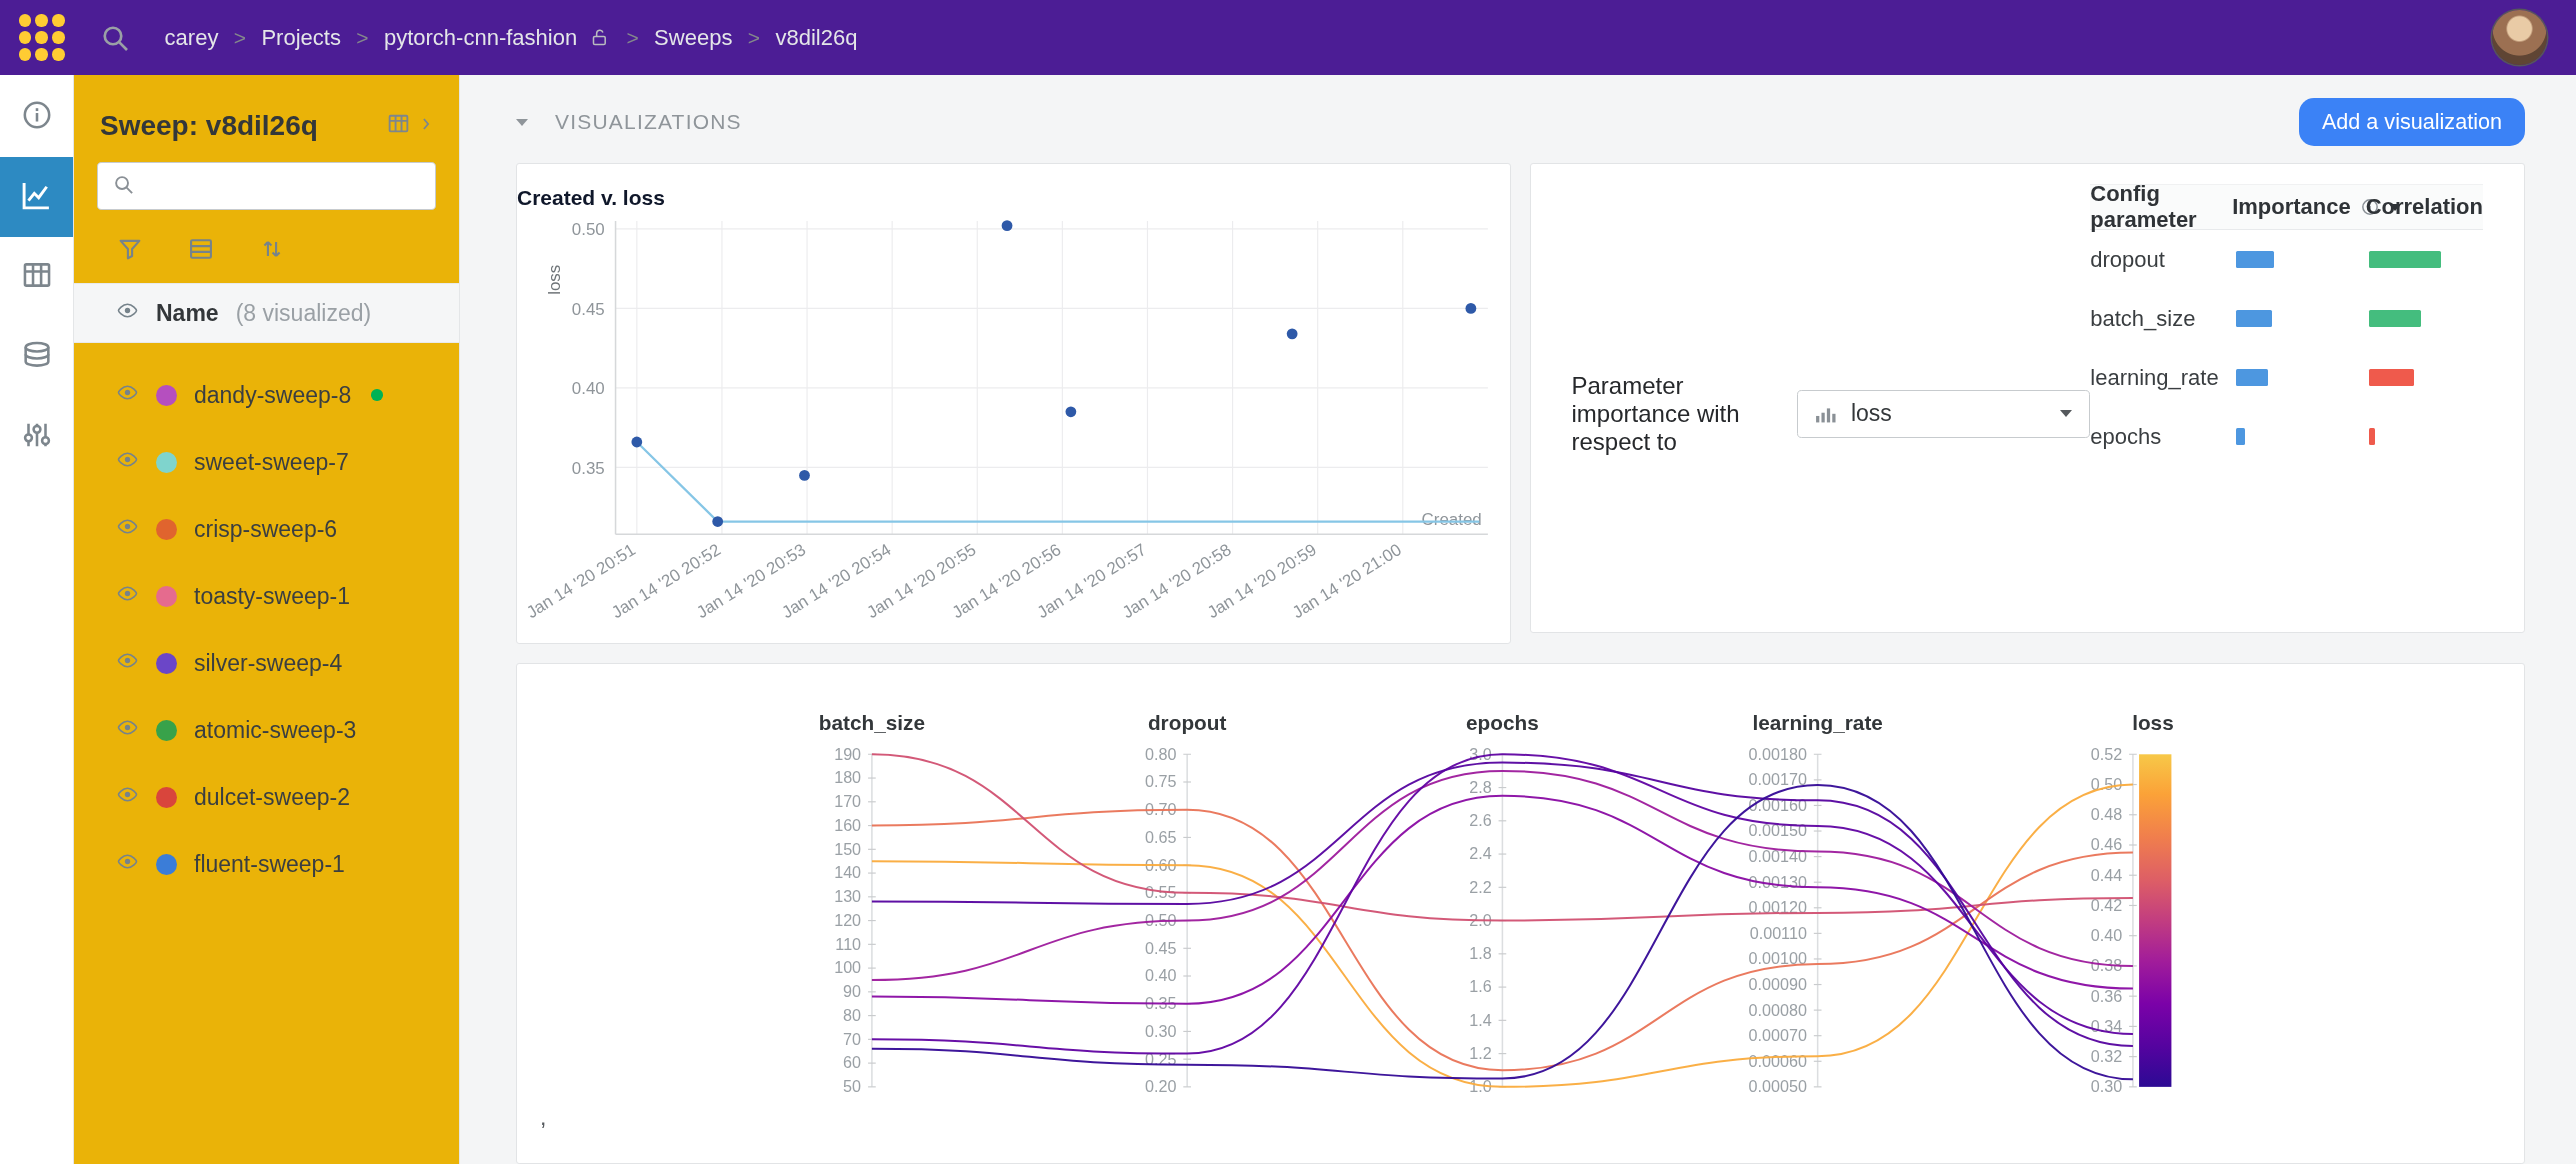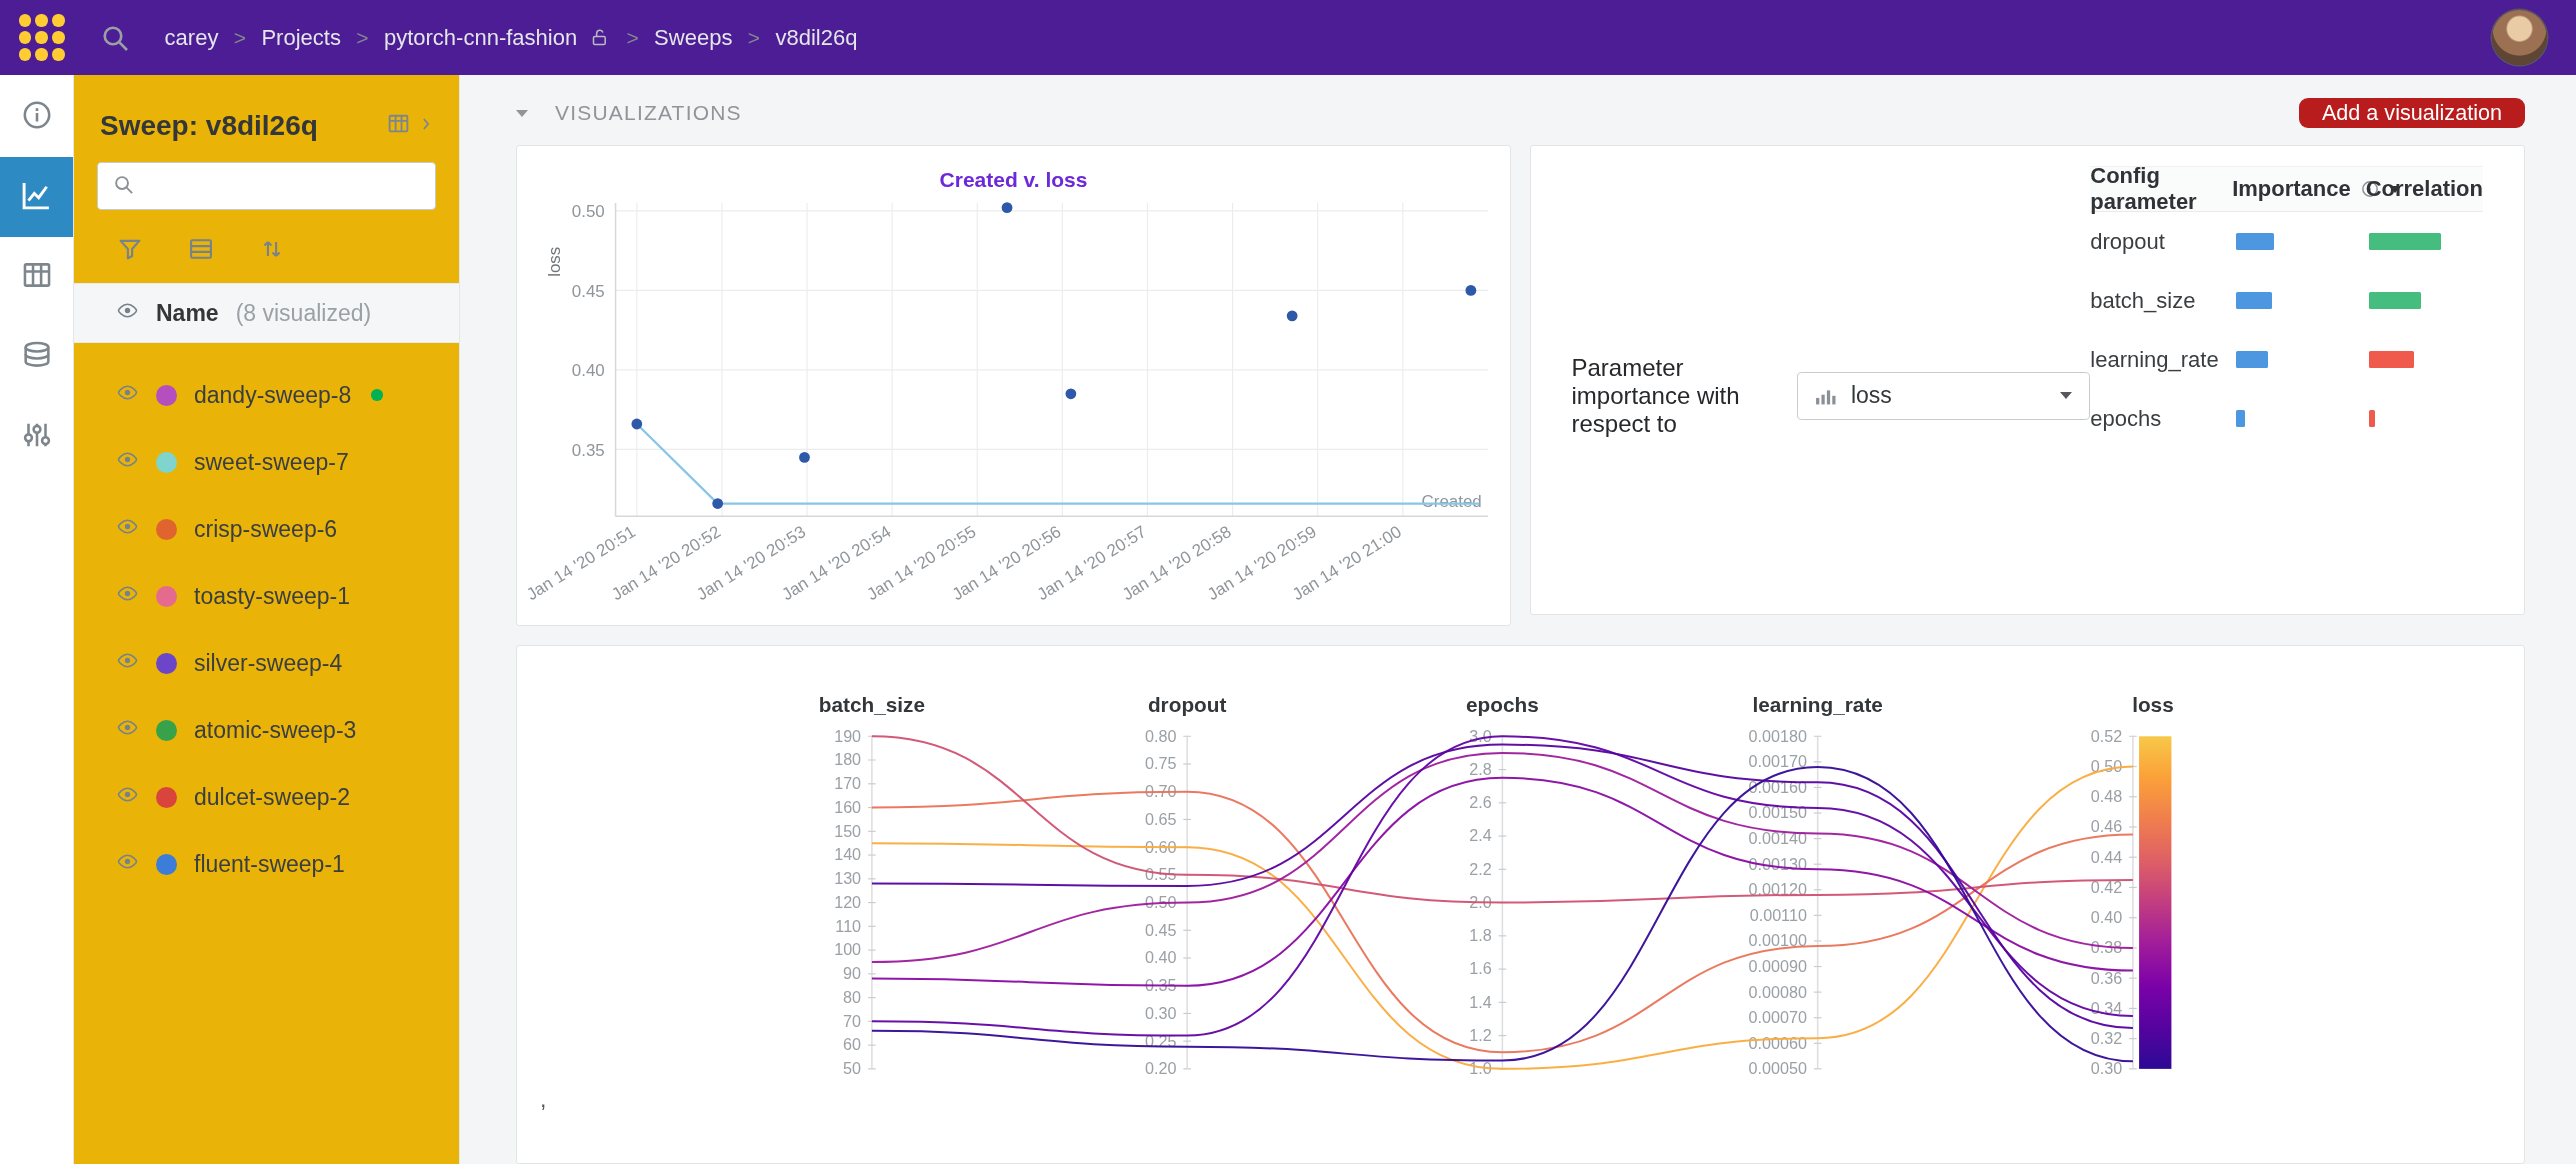--- a/index.html
+++ b/index.html
@@ -40,26 +40,26 @@
   .run{display:flex;align-items:center;gap:17px;padding-left:42px;height:67px;font-size:23px;color:#3a3e41;cursor:pointer}
   .run .eye{color:#76838b;flex:0 0 auto}
   .run .dot{width:21px;height:21px;border-radius:50%;flex:0 0 auto}
   .run .live{width:11.5px;height:11.5px;border-radius:50%;margin-left:3.1px;flex:0 0 auto}
 
   .main{flex:1;min-width:0;display:flex;flex-direction:column;padding:0 51px 0 56px;overflow:hidden}
   .main-head{display:flex;align-items:center;justify-content:space-between;padding:23px 0 17px}
   .viz-toggle{display:flex;align-items:center;gap:27px;color:#8f959a;font-size:21px;letter-spacing:1.2px;cursor:pointer}
   .caret-down{width:0;height:0;border-left:7.7px solid transparent;border-right:7.7px solid transparent;border-top:9.2px solid currentColor;display:inline-block}
   .caret-down.small{border-left-width:6.2px;border-right-width:6.2px;border-top-width:7.7px}
-  .add-btn{background:#b91c1c;color:#fff;border:none;border-radius:9px;font-size:21.6px;padding:0 23px;height:30px;cursor:pointer;font-family:inherit}
+  .add-btn{background:#3b82f6;color:#fff;border:none;border-radius:15px;font-size:21.6px;padding:0 23px;height:48px;cursor:pointer;font-family:inherit}
 
   .cards-row{display:flex;gap:18.5px}
   .card{background:#fff;border:0.8px solid #e2e4e6;border-radius:3.1px}
   .scatter-card{width:995px;height:481px;overflow:hidden}
-  .card-title{text-align:center;font-size:21px;font-weight:700;color:#6d28d9;margin-top:21.6px}
+  .card-title{font-size:21px;font-weight:700;color:#0f172a;margin-top:21.6px}
   .scatter-holder{margin-top:3.1px}
 
   .imp-card{flex:1;height:470px;padding:0 41px;display:flex;flex-direction:row;overflow:hidden}
   .imp-head{display:flex;align-items:center;margin-top:31px;font-size:24px;color:#26282b;gap:18.5px}
   .metric-select{border:0.8px solid #c7cbce;border-radius:4.6px;height:48px;display:flex;align-items:center;gap:14px;padding:0 17px;min-width:293px;cursor:pointer;font-size:23px;color:#33373a}
   .metric-select .mini-bars{color:#8a9096;display:flex}
   .metric-select .caret-down{margin-left:auto;color:#55595d}
   .imp-search-row{display:flex;align-items:center;margin-top:21.6px;gap:14px;color:#9aa0a5;height:46px}
   .imp-search-row .mag{display:flex;color:#9aa0a5}
   .imp-search-row input{border:none;outline:none;font-size:22px;flex:1;color:#33373a;font-family:inherit;min-width:0;background:transparent}

